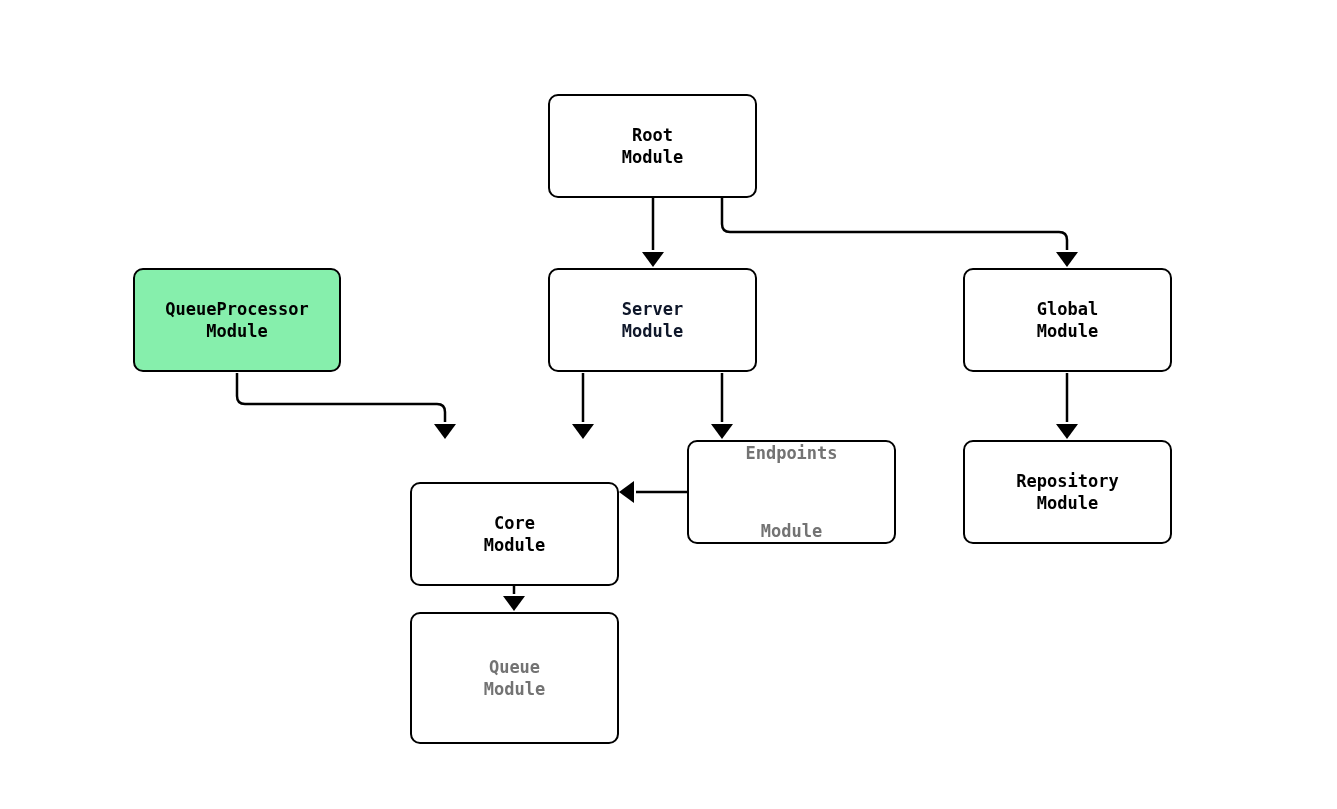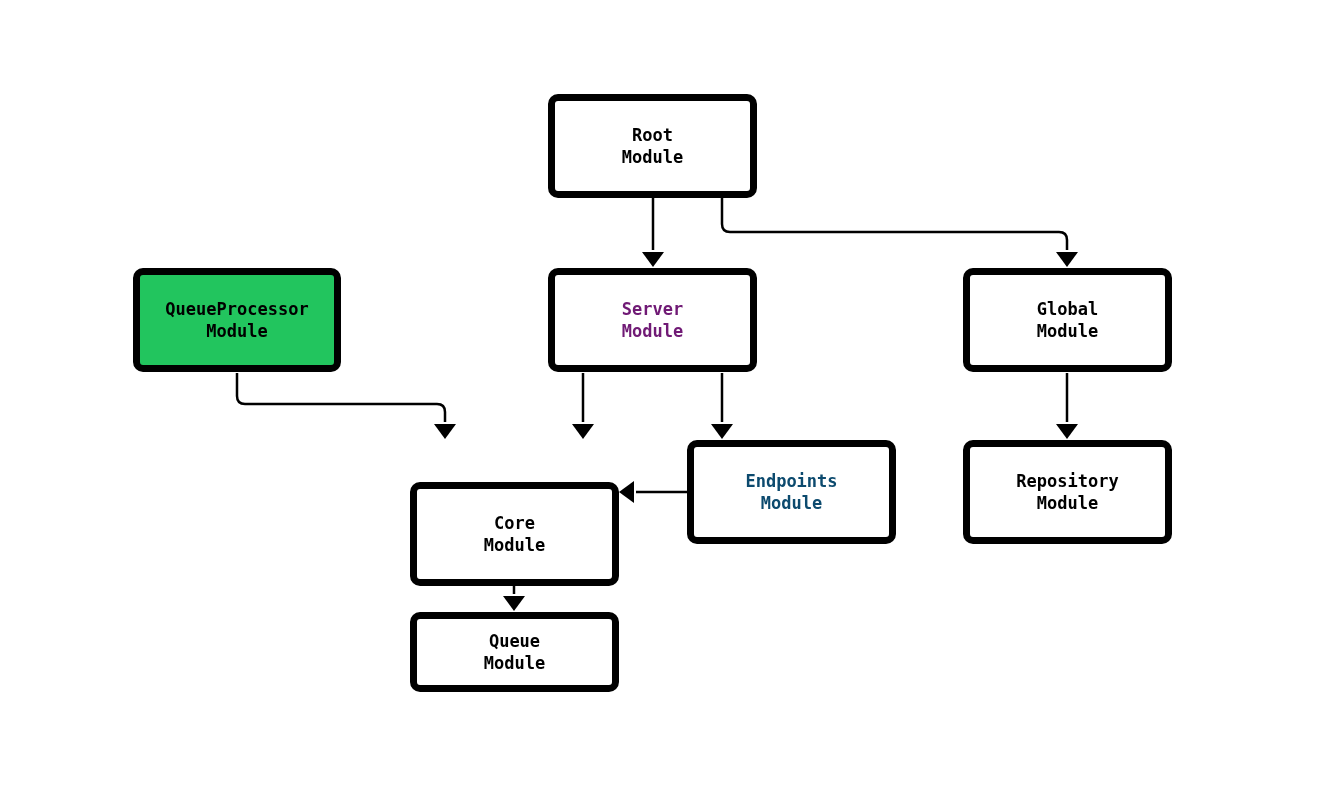--- a/index.html
+++ b/index.html
@@ -20,21 +20,21 @@
     left: 0;
     top: 0;
     width: 1337px;
     height: 809px;
     display: block;
   }
   .node {
     position: absolute;
     box-sizing: border-box;
     background: #ffffff;
-    border: 7px solid #4c1d95;
+    border: 2px solid #4c1d95;
     border-radius: 10px;
     display: flex;
     flex-direction: column;
     align-items: center;
     justify-content: center;
     text-align: center;
     font-size: 17px;
     font-weight: bold;
     line-height: 22px;
     color: #000000;
@@ -64,42 +64,42 @@
       <path d="M 687 492 L 636 492" fill="none" stroke="#000000" stroke-width="2.5"></path>
       <polygon points="619,492 634,481 634,503" fill="#000000"></polygon>
       <path d="M 514 544 L 514 594" fill="none" stroke="#000000" stroke-width="2.5"></path>
       <polygon points="514,611 503,596 525,596" fill="#000000"></polygon>
     </svg>
   <div id="node-layer">
       <div class="node" style="left: 548px; top: 94px; width: 209px; height: 104px; background: rgb(255, 255, 255); border-color: rgb(0, 0, 0); color: rgb(0, 0, 0);">
         <span>Root</span>
         <span>Module</span>
       </div>
-      <div class="node" style="left: 133px; top: 268px; width: 208px; height: 104px; background: #22c55e; border-color: rgb(0, 0, 0); color: rgb(0, 0, 0);">
+      <div class="node" style="left: 133px; top: 268px; width: 208px; height: 104px; background: #86efac; border-color: rgb(0, 0, 0); color: rgb(0, 0, 0);">
         <span>QueueProcessor</span>
         <span>Module</span>
       </div>
-      <div class="node" style="left: 548px; top: 268px; width: 209px; height: 104px; background: rgb(255, 255, 255); border-color: rgb(0, 0, 0); color: #701a75;">
+      <div class="node" style="left: 548px; top: 268px; width: 209px; height: 104px; background: rgb(255, 255, 255); border-color: rgb(0, 0, 0); color: #0f172a;">
         <span>Server</span>
         <span>Module</span>
       </div>
       <div class="node" style="left: 963px; top: 268px; width: 209px; height: 104px; background: rgb(255, 255, 255); border-color: rgb(0, 0, 0); color: rgb(0, 0, 0); text-align: center;">
         <span>Global</span>
         <span>Module</span>
       </div>
       <div class="node" style="left: 410px; top: 440px; width: 209px; height: 104px; background: rgb(255, 255, 255); border-color: rgb(0, 0, 0); color: rgb(0, 0, 0); margin-top: 42px;">
         <span>Core</span>
         <span>Module</span>
       </div>
-      <div class="node" style="left: 687px; top: 440px; width: 209px; height: 104px; background: rgb(255, 255, 255); border-color: rgb(0, 0, 0); color: #0c4a6e;">
+      <div class="node" style="left: 687px; top: 440px; width: 209px; height: 104px; background: rgb(255, 255, 255); border-color: rgb(0, 0, 0); color: #737373; justify-content: space-between;">
         <span>Endpoints</span>
         <span>Module</span>
       </div>
       <div class="node" style="left: 963px; top: 440px; width: 209px; height: 104px; background: rgb(255, 255, 255); border-color: rgb(0, 0, 0); color: rgb(0, 0, 0);">
         <span>Repository</span>
         <span>Module</span>
       </div>
-      <div class="node" style="left: 410px; top: 612px; width: 209px; height: 80px; background: rgb(255, 255, 255); border-color: rgb(0, 0, 0); color: #000000;">
+      <div class="node" style="left: 410px; top: 612px; width: 209px; height: 132px; background: rgb(255, 255, 255); border-color: rgb(0, 0, 0); color: #737373;">
         <span>Queue</span>
         <span>Module</span>
       </div>
     </div>
 </div>
 
 </body></html>

